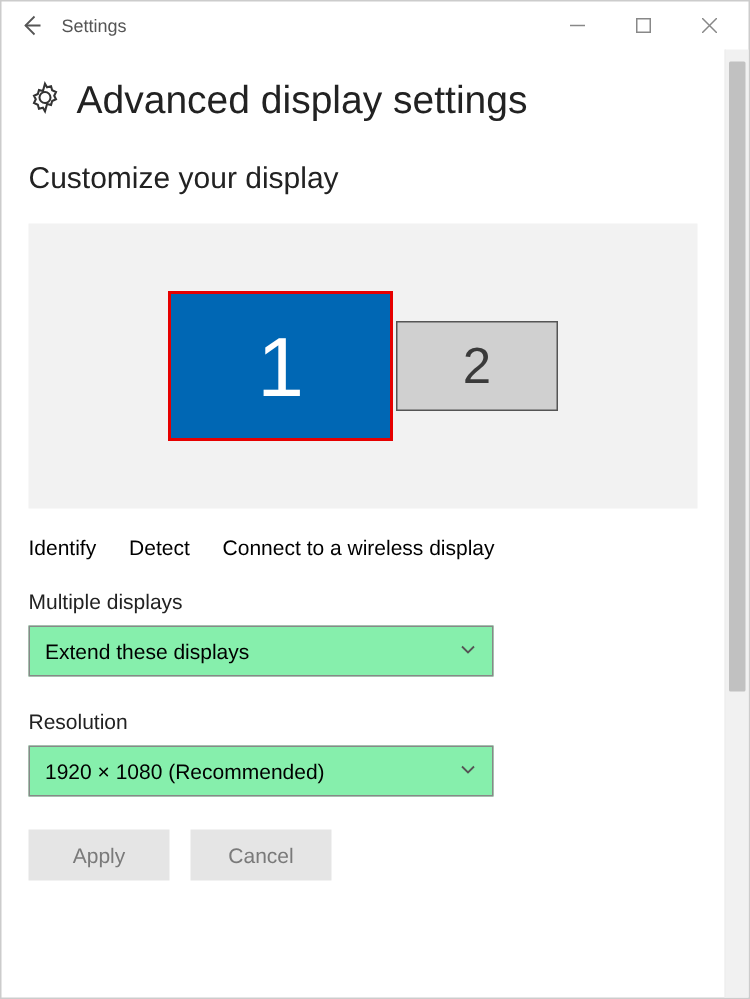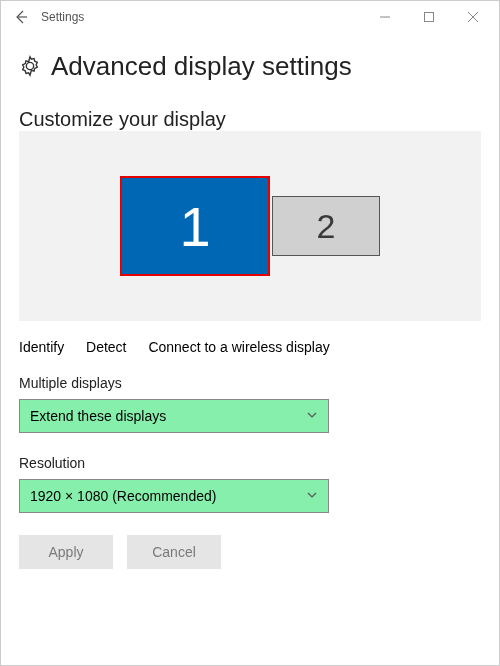--- a/index.html
+++ b/index.html
@@ -40,21 +40,20 @@
       height: 32px;
       display: flex;
       align-items: center;
       justify-content: center;
       cursor: pointer;
       color: #888;
     }
     .content-wrap {
       display: flex;
       height: calc(100% - 32px);
-      flex-direction: column;
     }
     .content {
       flex: 1;
       padding: 18px 18px 0 18px;
       overflow: hidden;
     }
     .scrollbar-gutter {
       width: 16px;
       background: #f1f1f1;
       border-left: 1px solid #eee;
@@ -80,20 +79,21 @@
     }
     .page-title {
       font-size: 26px;
       font-weight: 300;
       color: #222;
     }
     .subtitle {
       font-size: 20px;
       font-weight: 300;
       color: #222;
+      margin-bottom: 18px;
     }
     .display-area {
       background: #f2f2f2;
       height: 190px;
       position: relative;
       margin-bottom: 18px;
     }
     .monitors {
       position: absolute;
       top: 50%;

